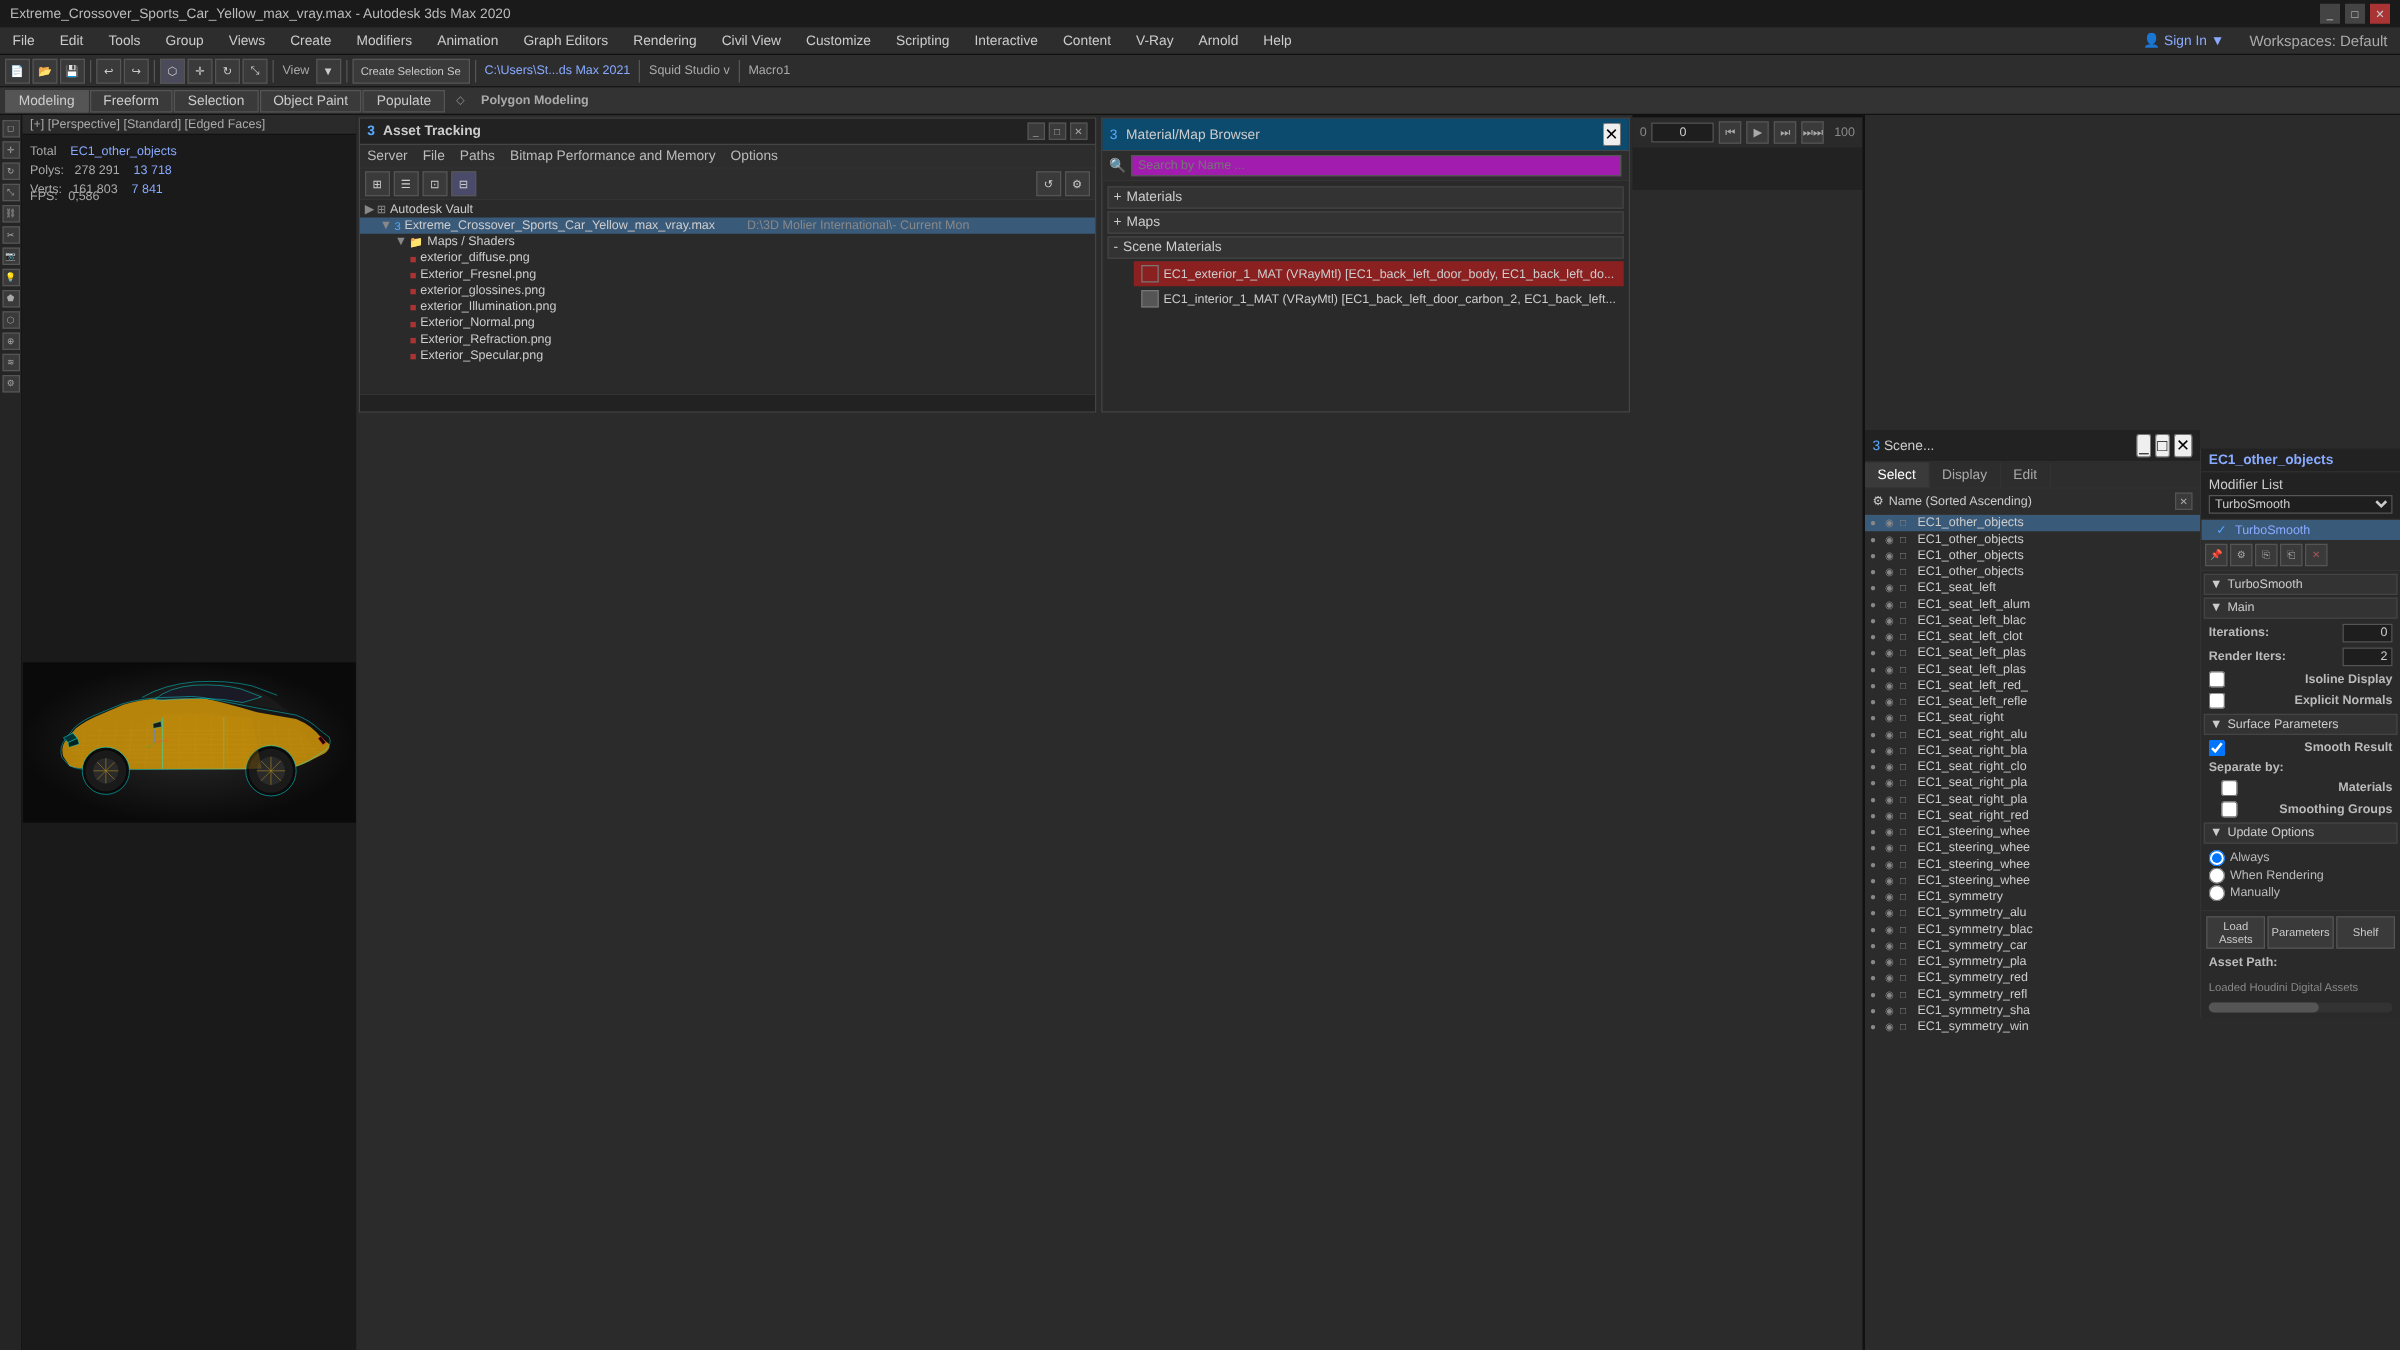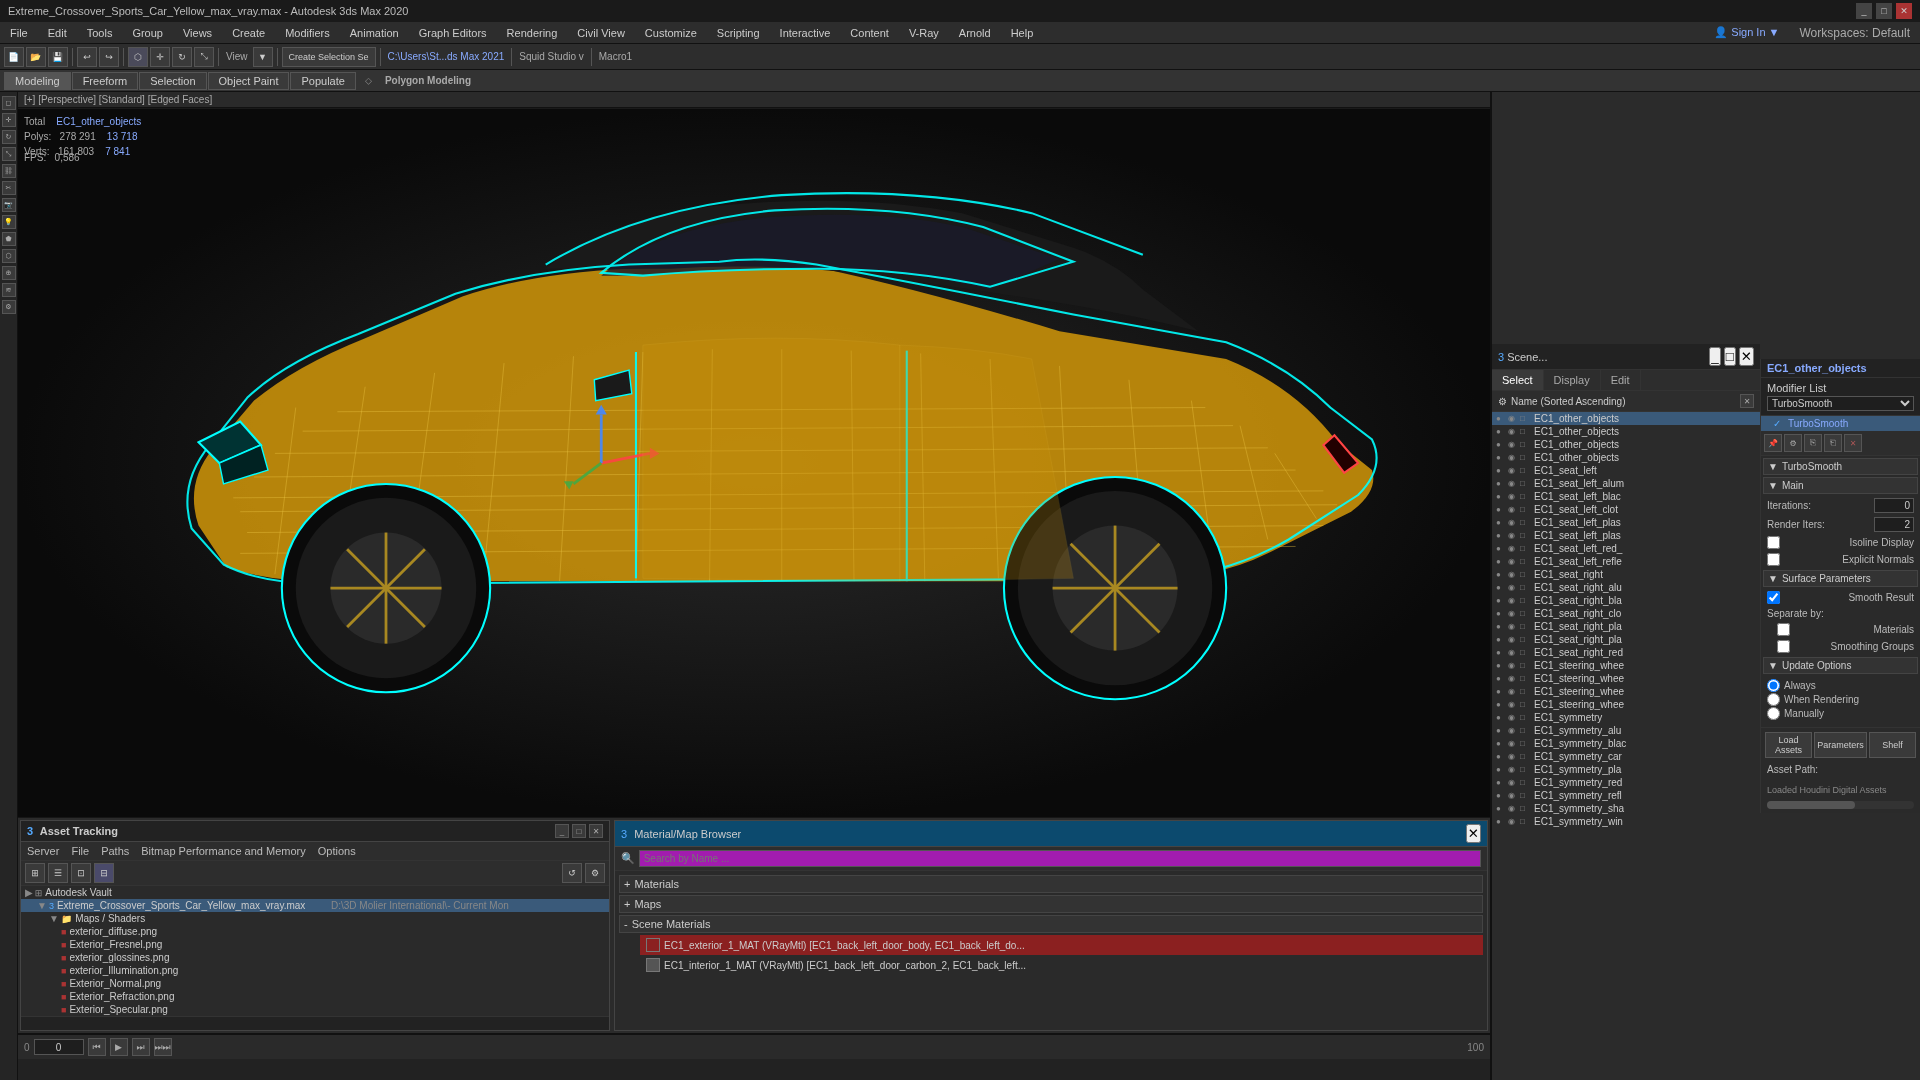--- a/index.html
+++ b/index.html
@@ -439,21 +439,21 @@
     .prop-val {
       background: #1e1e1e;
       border: 1px solid #555;
       width: 40px;
       padding: 1px 3px;
       font-size: 10px;
       color: #ccc;
       text-align: right;
     }
     .prop-checkbox { margin-right: 4px; }
-    .prop-label { color: #bbb; }
+    .prop-label { color: #bbb; font-weight: bold; }
     .radio-group { padding: 2px 6px; }
     .radio-row { display: flex; align-items: center; gap: 4px; font-size: 10px; color: #bbb; margin: 1px 0; }
 
     
     #timeline {
       height: 60px;
       background: #222;
       border-top: 2px solid #111;
       display: flex;
       flex-direction: column;
@@ -490,21 +490,21 @@
     }
 
     ::-webkit-scrollbar { width: 6px; height: 6px; }
     ::-webkit-scrollbar-track { background: #1e1e1e; }
     ::-webkit-scrollbar-thumb { background: #555; }
 
     
     #viewport-main {
       flex: 1;
       display: flex;
-      flex-direction: column;
+      flex-direction: row;
     }
     #viewport-bottom {
       display: flex;
       height: 240px;
     }
 
     .right-side {
       display: flex;
       flex-direction: row;
       width: 430px;

